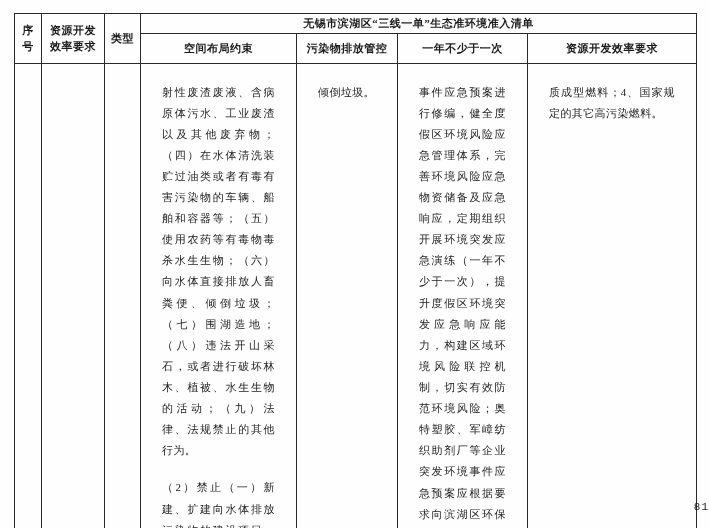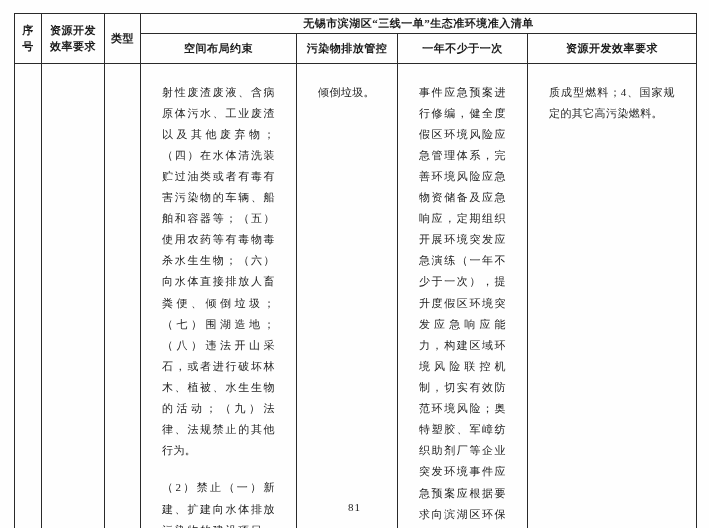--- a/index.html
+++ b/index.html
@@ -62,23 +62,24 @@
     line-height: 1.92;
     text-align: justify;
     text-align-last: left;
     letter-spacing: 0.4px;
   }
   .page-number {
     position: absolute;
     left: 0;
     right: 0;
     top: 501px;
-    text-align: center;
+    text-align: right;
     font-size: 11px;
     letter-spacing: 1px;
+    font-family: Liberation Mono, monospace;
   }
 </style>
 </head>
 <body>
 
 <div class="page">
 
   <table class="doc-table">
     <colgroup>
       <col style="width:27px">

